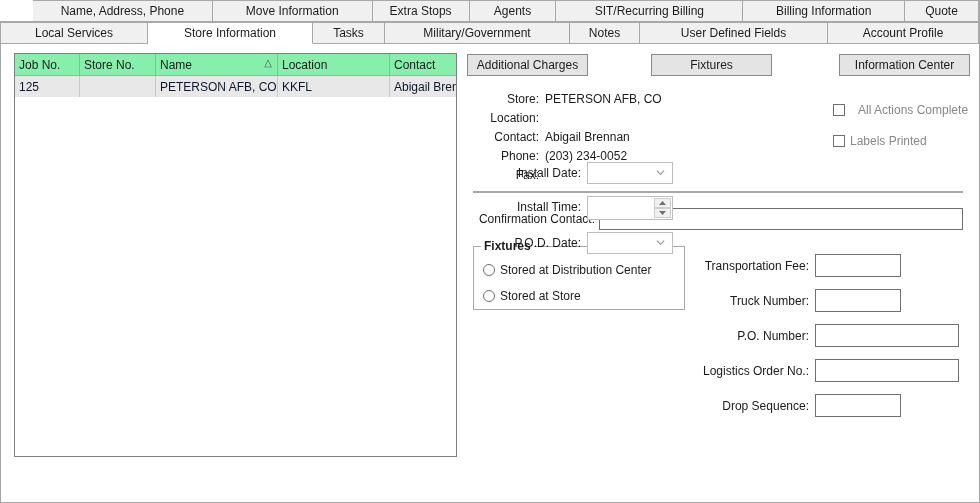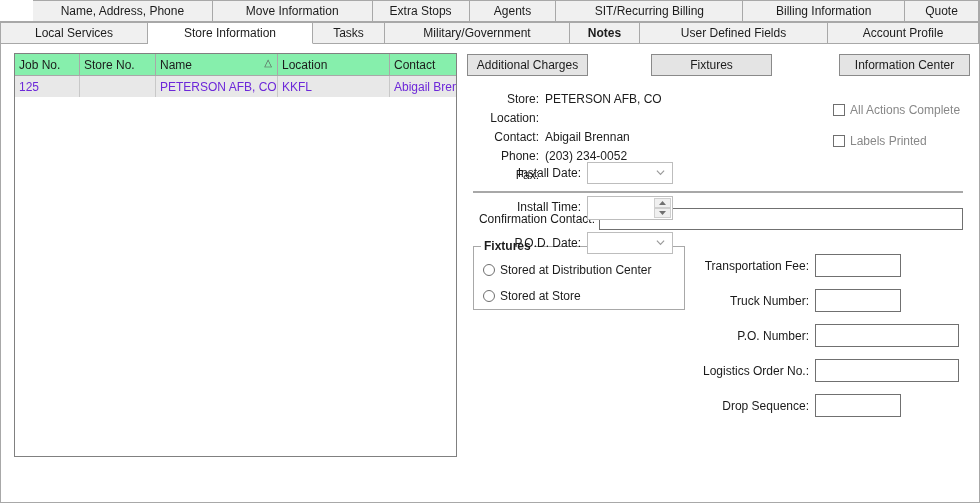--- a/index.html
+++ b/index.html
@@ -98,21 +98,21 @@
     overflow: hidden;
   }
   table.grid th .sortmark {
     position: absolute; right: 5px; top: 3px;
     font-size: 10px; color: #555;
   }
   table.grid td {
     border-right: 1px solid #c8c8c8;
     padding: 2px 4px;
     height: 17px;
-    color: #6d28d9;
+    color: #0f172a;
     white-space: nowrap;
     overflow: hidden;
     text-overflow: clip;
   }
   tr.row-selected td { background: #e8e8e8; }
 
   
   .btnbar { position: absolute; left: 14px; top: 421px; }
   .btn {
     display: inline-block;
@@ -156,21 +156,21 @@
 
   .infoblock { position: absolute; left: 0; top: 42px; width: 340px; }
   .inforow { display: flex; height: 19px; align-items: baseline; }
   .inforow .lab {
     width: 72px; text-align: right; padding-right: 6px;
     font-size: 12px; color: #1c1c1c;
   }
   .inforow .val { font-size: 12px; color: #1c1c1c; }
 
   .cbrow { position: absolute; display: flex; align-items: center; }
-  #cb-aac { left: 366px; top: 53px; }
+  #cb-aac { left: 366px; top: 53px; gap: 8px; }
   #cb-lp  { left: 366px; top: 84px; }
   .cbox {
     width: 12px; height: 12px;
     border: 1px solid #6f6f6f;
     background: #ffffff;
     box-sizing: border-box;
     margin-right: 5px;
   }
   .cbdisabled-label { color: #888888; font-size: 12px; }
 
@@ -310,21 +310,21 @@
       </div>
       <div class="tab active" style="width: 165px;">
         <span>Store Information</span>
       </div>
       <div class="tab" style="width: 72px;">
         <span>Tasks</span>
       </div>
       <div class="tab" style="width: 185px;">
         <span>Military/Government</span>
       </div>
-      <div class="tab" style="width: 70px; font-weight: bold;">
+      <div class="tab" style="width: 70px;">
         <span>Notes</span>
       </div>
       <div class="tab" style="width: 188px;">
         <span>User Defined Fields</span>
       </div>
       <div class="tab" style="width: 151px;">
         <span>Account Profile</span>
       </div>
       <div class="tab spacer" style="flex: 1 1 0%;"></div>
     </div>

